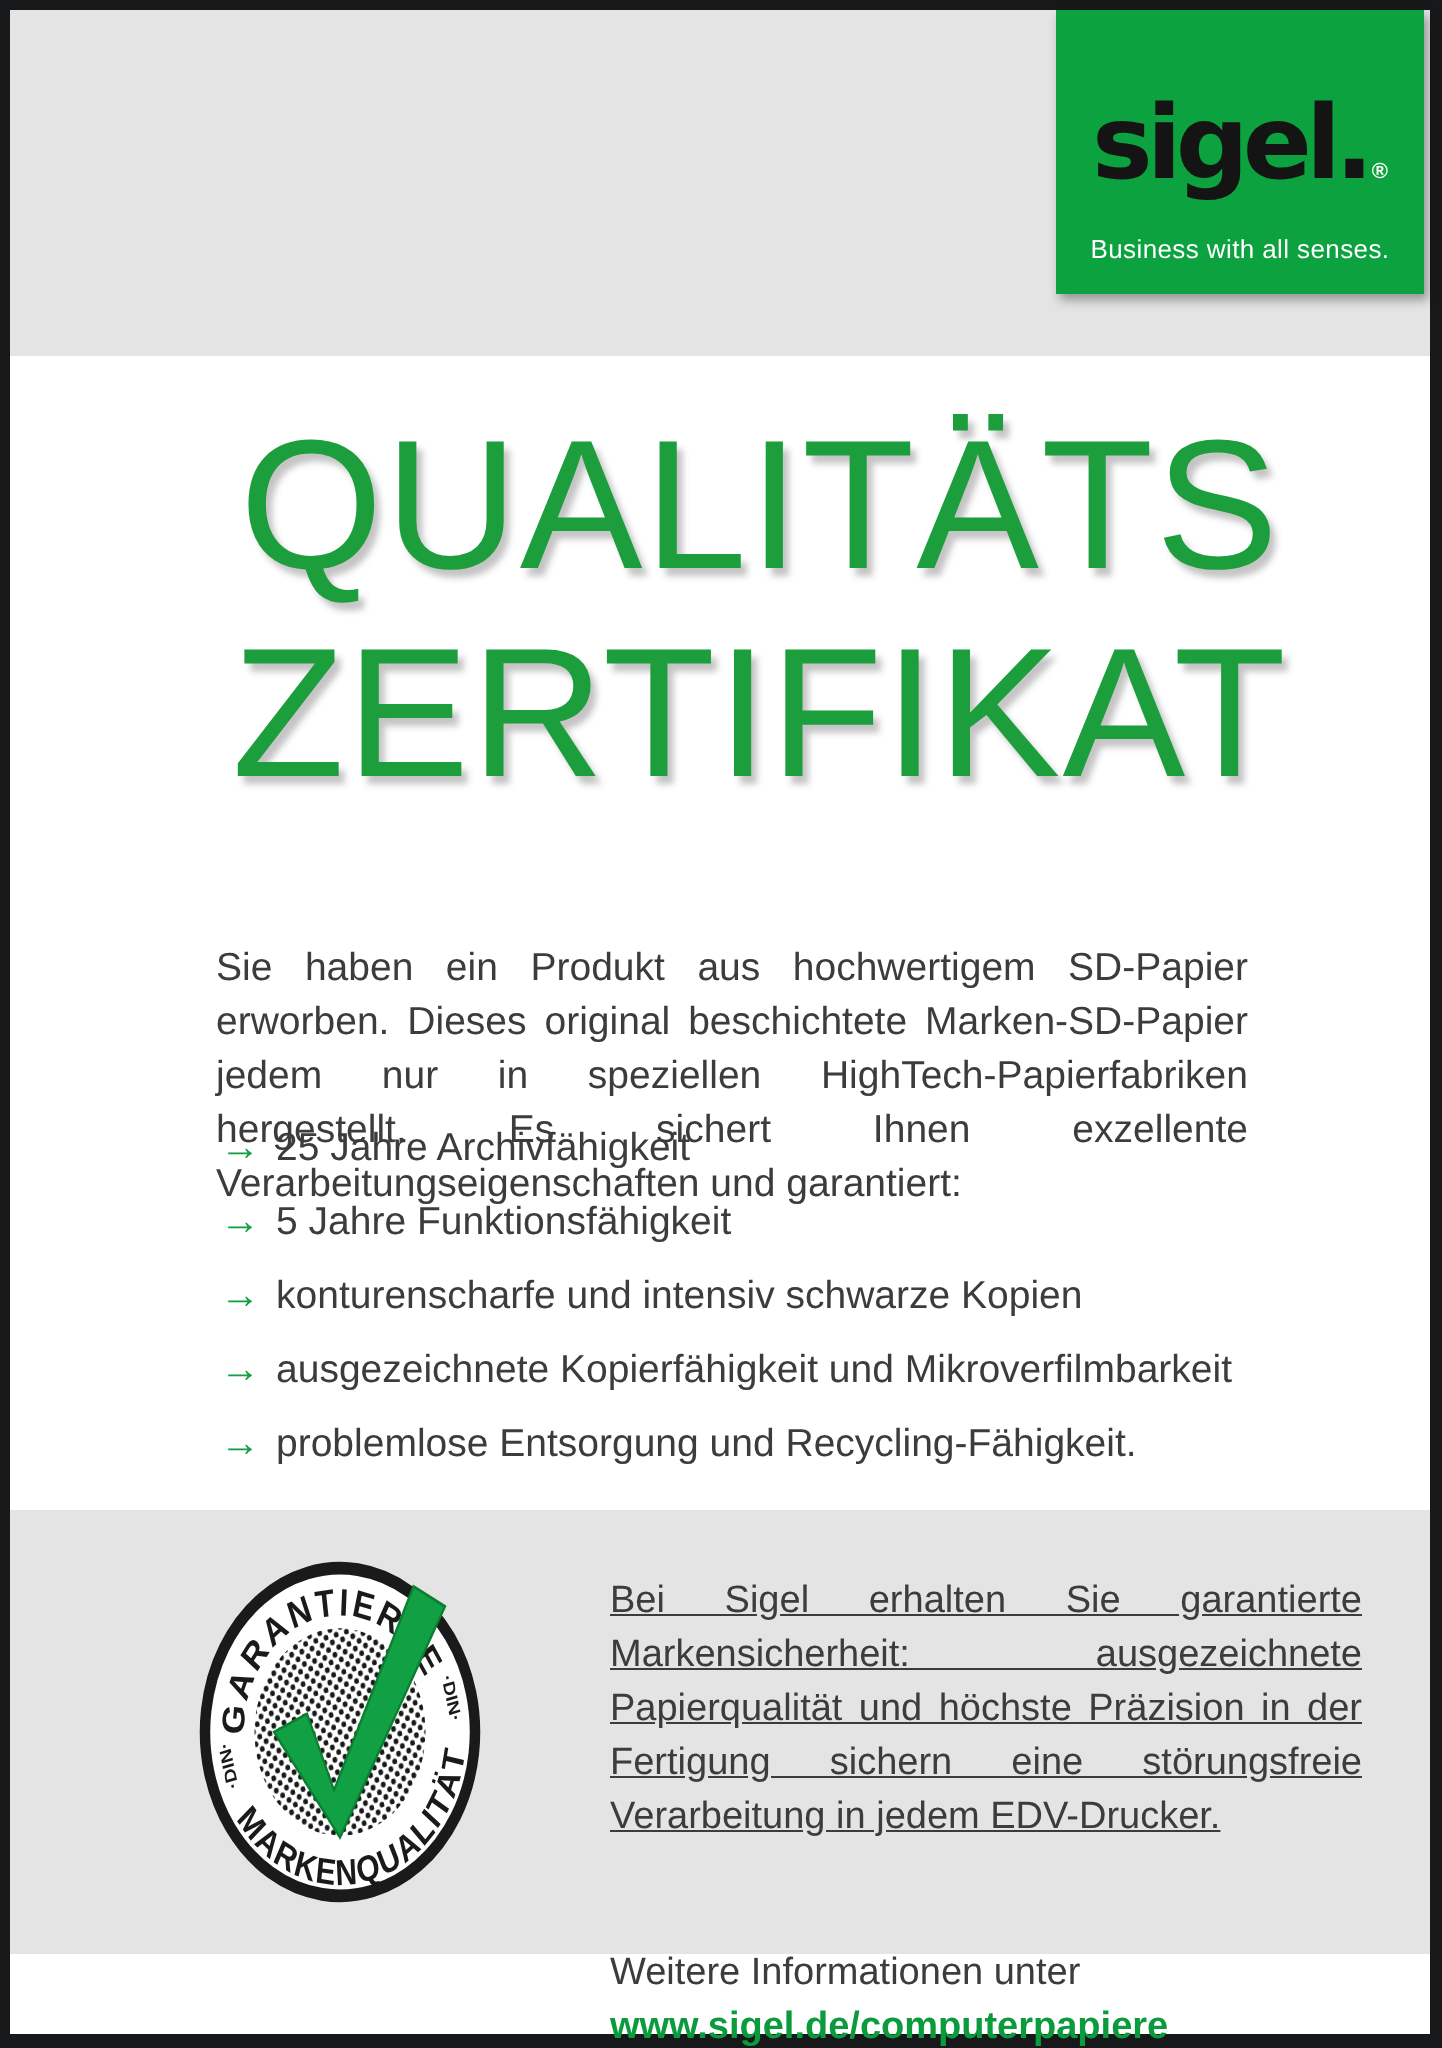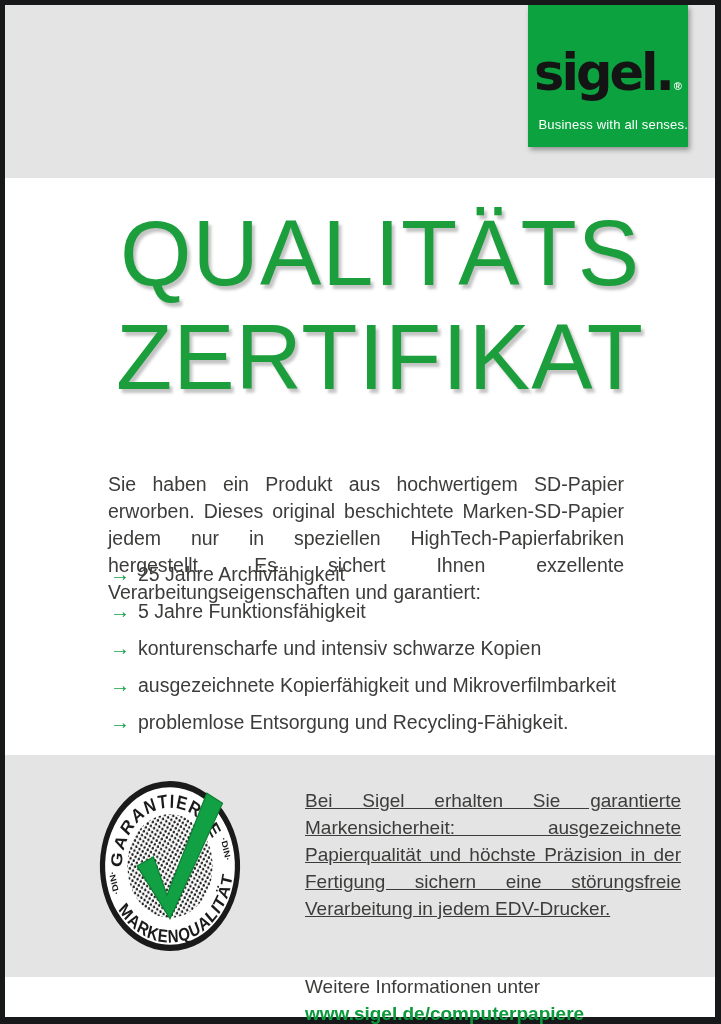--- a/index.html
+++ b/index.html
@@ -18,40 +18,41 @@
   }
   
   .header-band{
     position:absolute;left:0;top:0;right:0;height:173px;
     background:#e3e4e3;
   }
   .logo-box{
     position:absolute;left:523px;top:0;width:160px;height:142px;
     background:#0ba23f;
     box-shadow:2px 3px 5px rgba(0,0,0,0.35);
+    padding-left:24px;
   }
   .brand-row{
     position:absolute;left:0;right:0;top:42px;
     text-align:center;white-space:nowrap;
   }
   .brand{
     font-family:"DejaVu Sans", sans-serif;
     font-weight:bold;
     font-size:51px;
     letter-spacing:-3px;
     color:#141414;
     line-height:1;
   }
   .reg{
     font-size:11px;color:#ffffff;font-weight:bold;
     vertical-align:baseline;margin-left:2px;
   }
   .logo-tagline{
     position:absolute;left:0;right:0;bottom:15px;
-    text-align:right;
+    text-align:center;
     color:#ffffff;font-size:13px;letter-spacing:0.2px;
   }
   
   .title{
     position:absolute;left:0;right:0;top:196px;
     text-align:center;
     color:#1c9e3d;
     font-weight:300;
     font-size:92px;
     line-height:104px;

